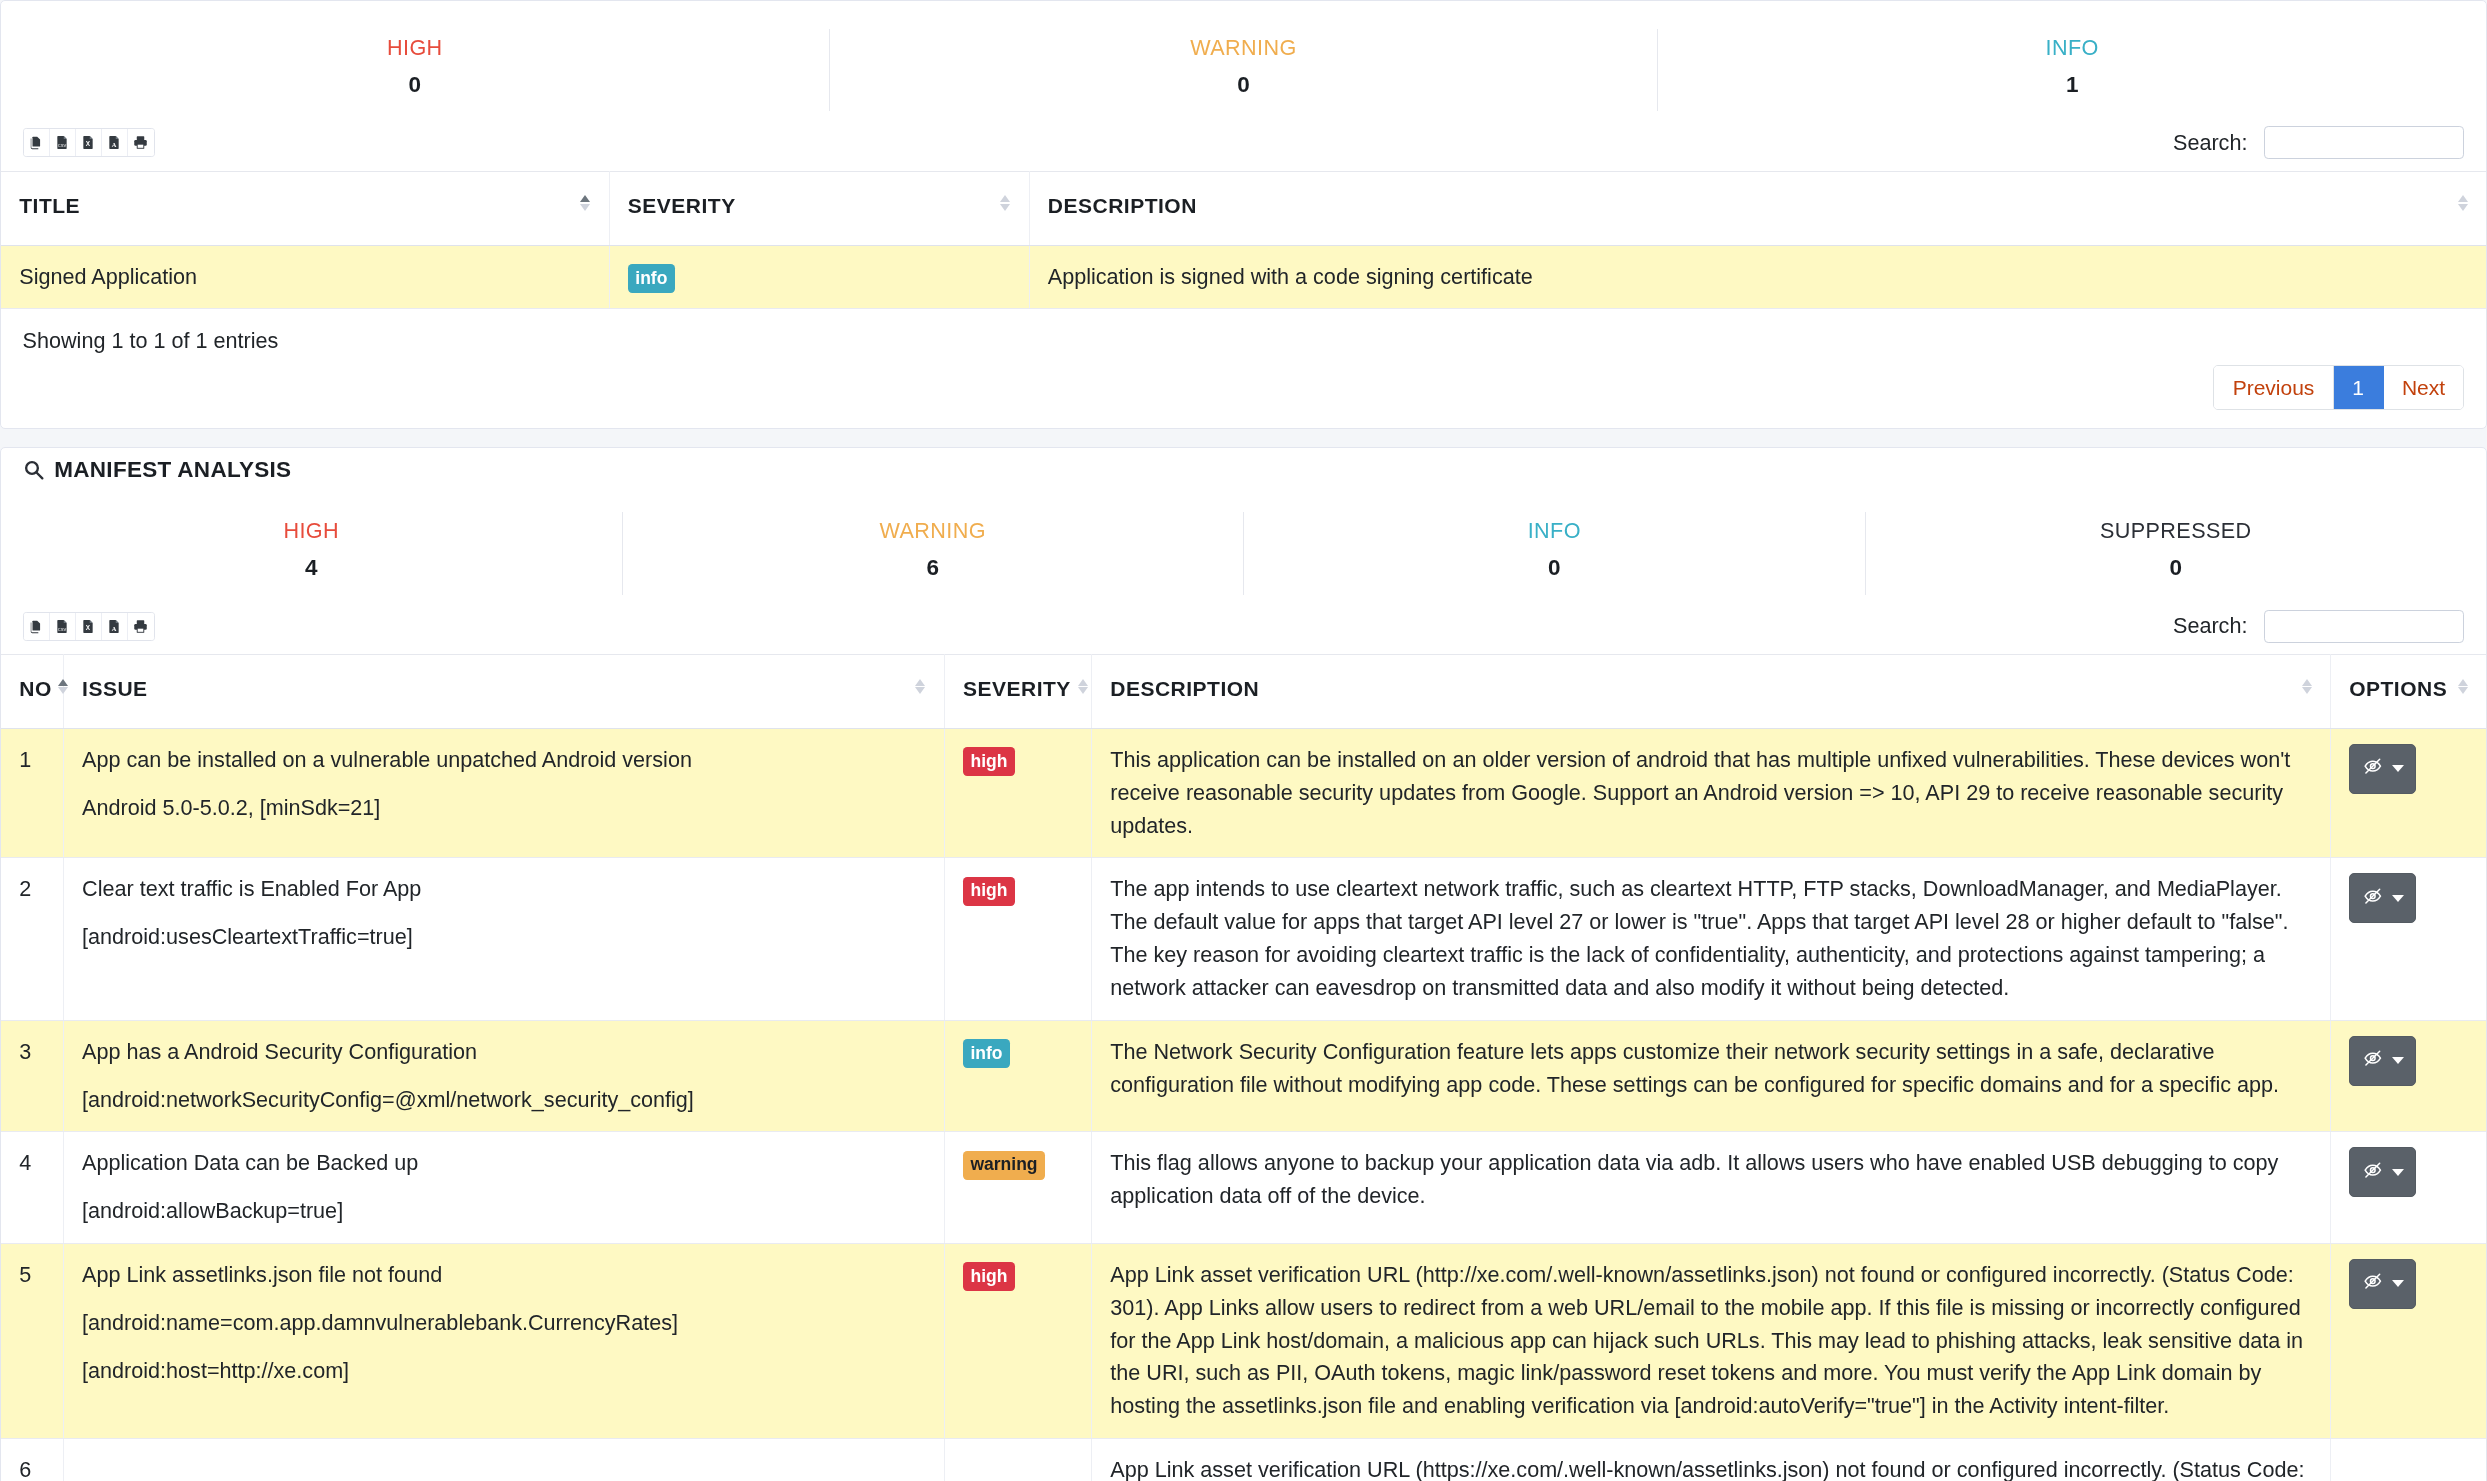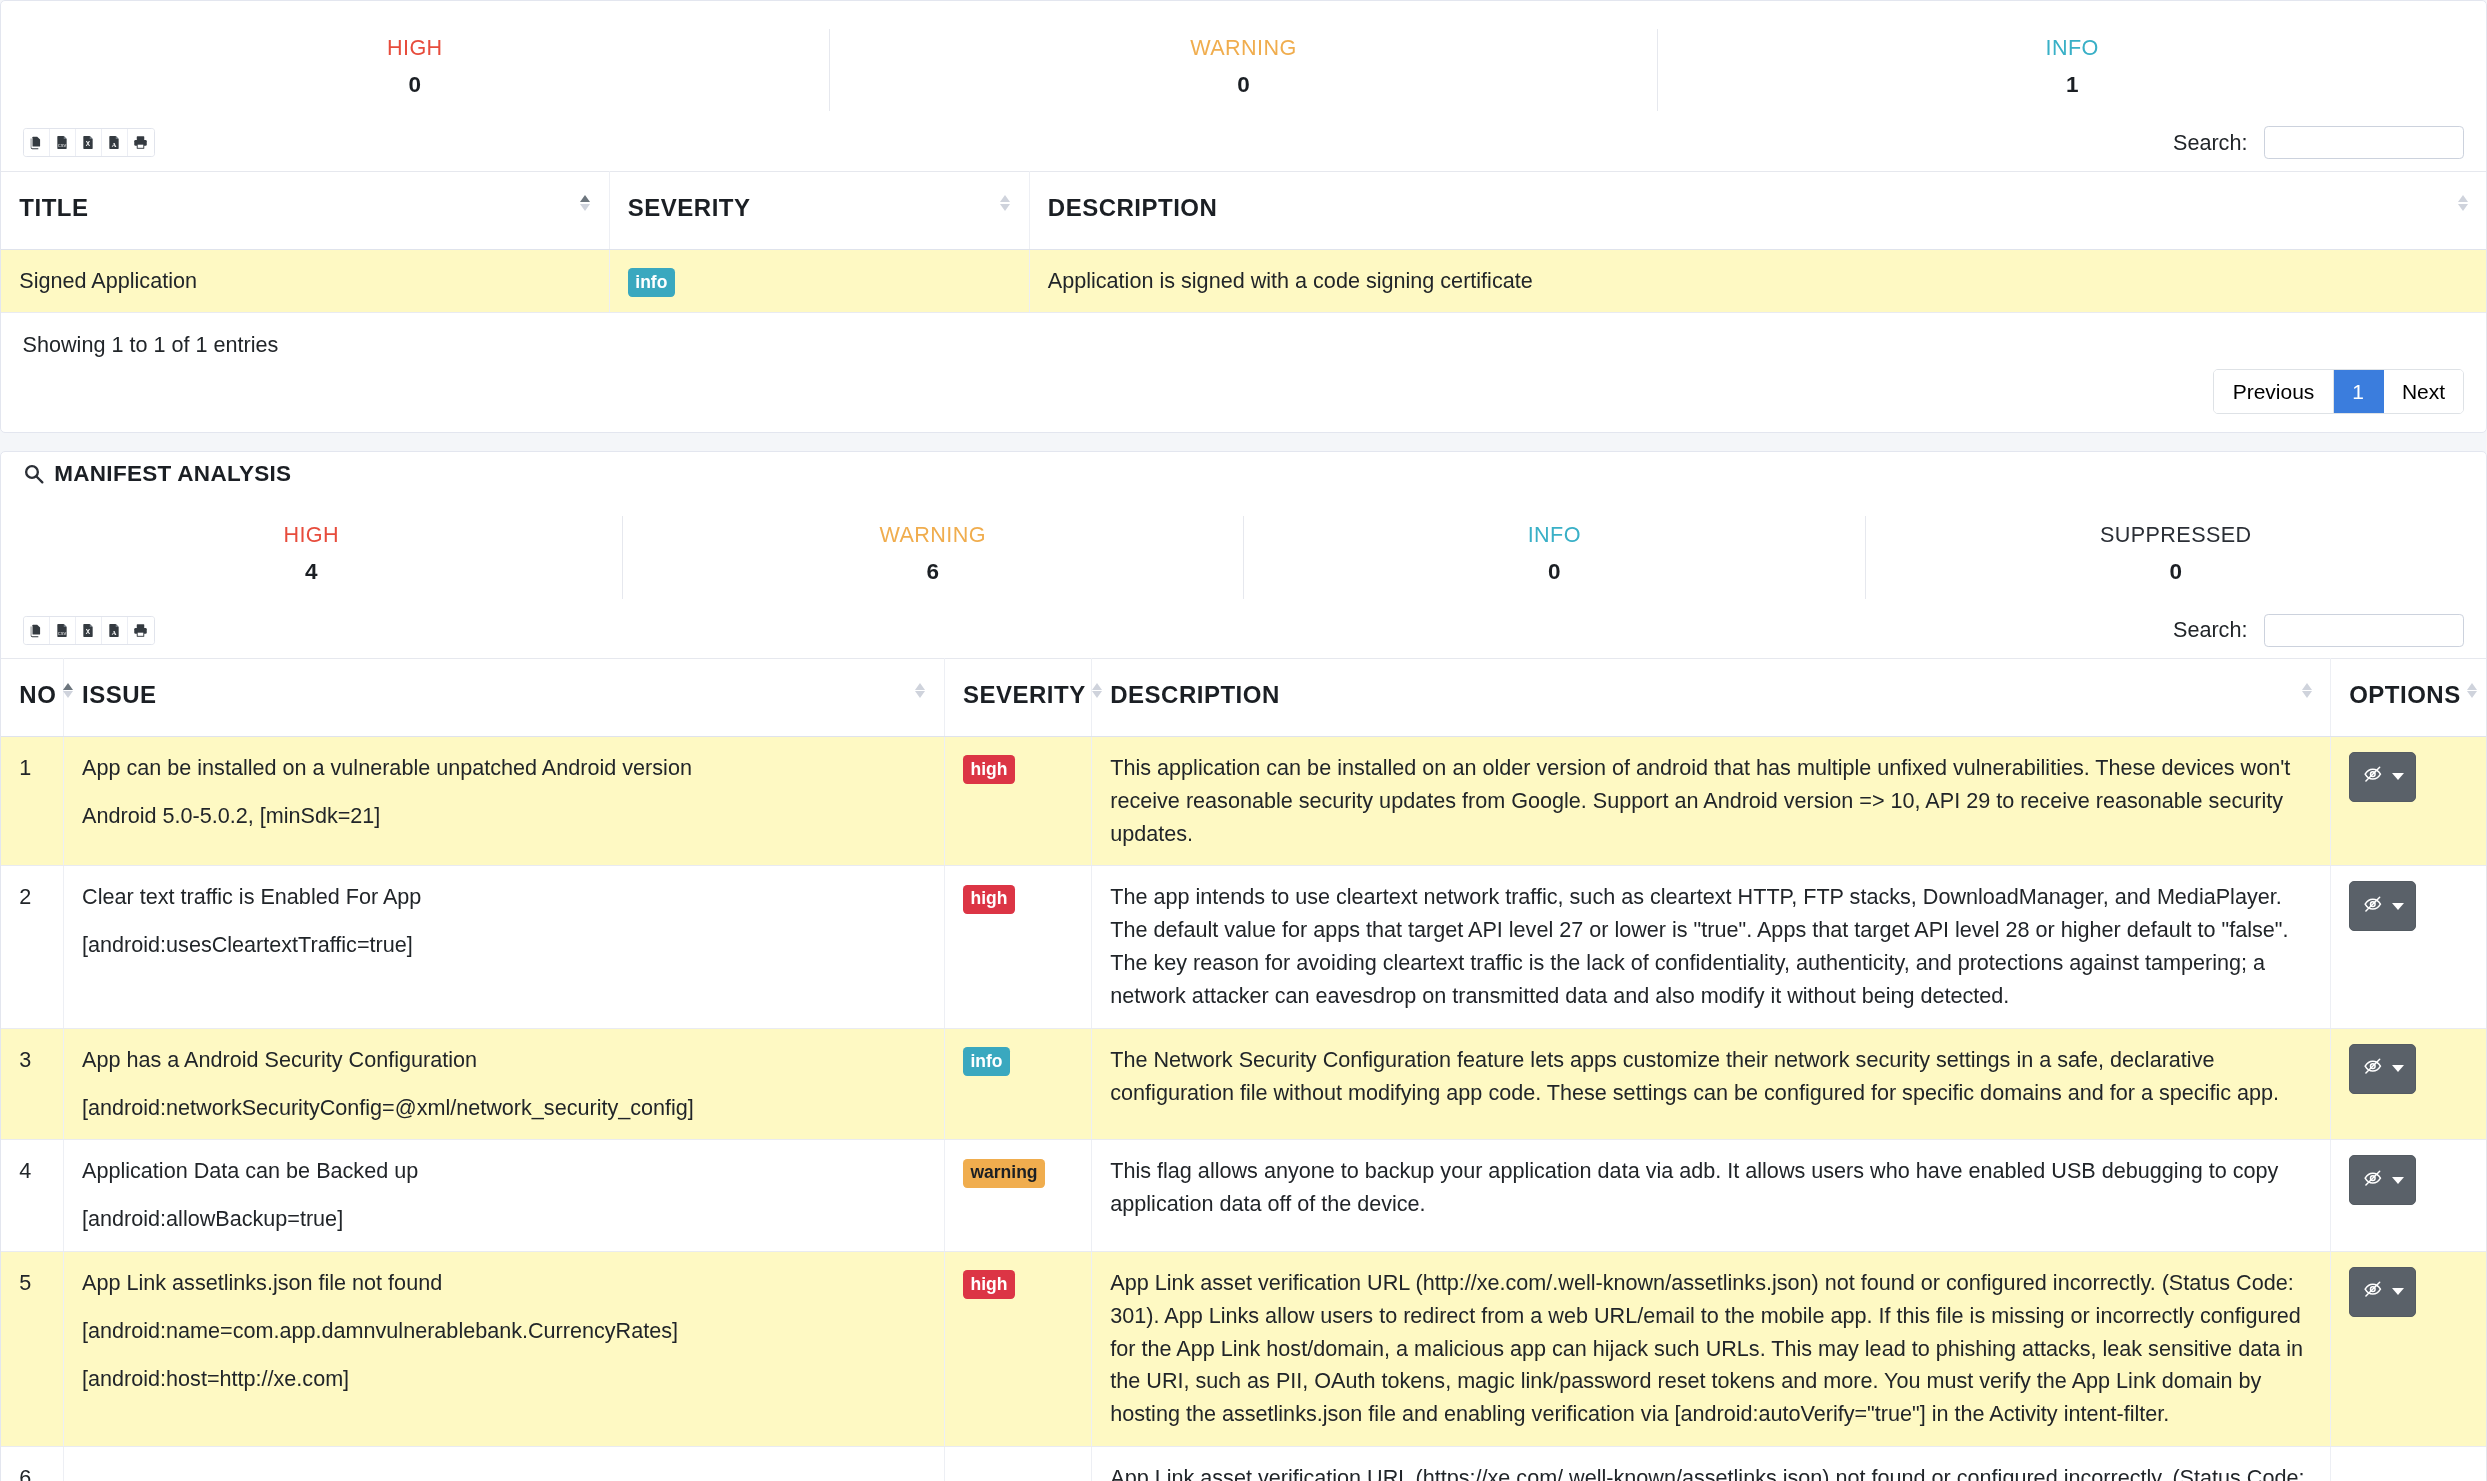--- a/index.html
+++ b/index.html
@@ -103,21 +103,21 @@
   }
 
   
   table.dt {
     width: 100%;
     border-collapse: collapse;
     table-layout: fixed;
   }
   table.dt thead th {
     text-align: left;
-    font-size: 24px;
+    font-size: 21px;
     font-weight: bold;
     letter-spacing: 0.5px;
     text-transform: uppercase;
     color: #1b1f24;
     padding: 21.6px 18.3px 27px 18.3px;
     border-top: 0.8px solid #e6e8ee;
     border-bottom: 1.7px solid #dfe3ec;
     border-right: 0.8px solid #edeff4;
     vertical-align: top;
     position: relative;
@@ -176,21 +176,21 @@
   .pager-row { display: flex; justify-content: flex-end; padding: 11.7px 21.6px 8.3px 21.6px; }
   .pager {
     display: inline-flex;
     border: 0.8px solid #dee2e6;
     border-radius: 5px;
     overflow: hidden;
   }
   .pager .pg {
     padding: 9.2px 18.3px;
     font-size: 21px;
-    color: #000000;
+    color: #c2410c;
     background: #fff;
     border-right: 0.8px solid #dee2e6;
     cursor: pointer;
     min-width: 50px;
     text-align: center;
   }
   .pager .pg:last-child { border-right: 0; }
   .pager .pg.active { background: #3b7ddd; color: #fff; border-color: #3b7ddd; }
 
   .col-title  { width: 608px; }

